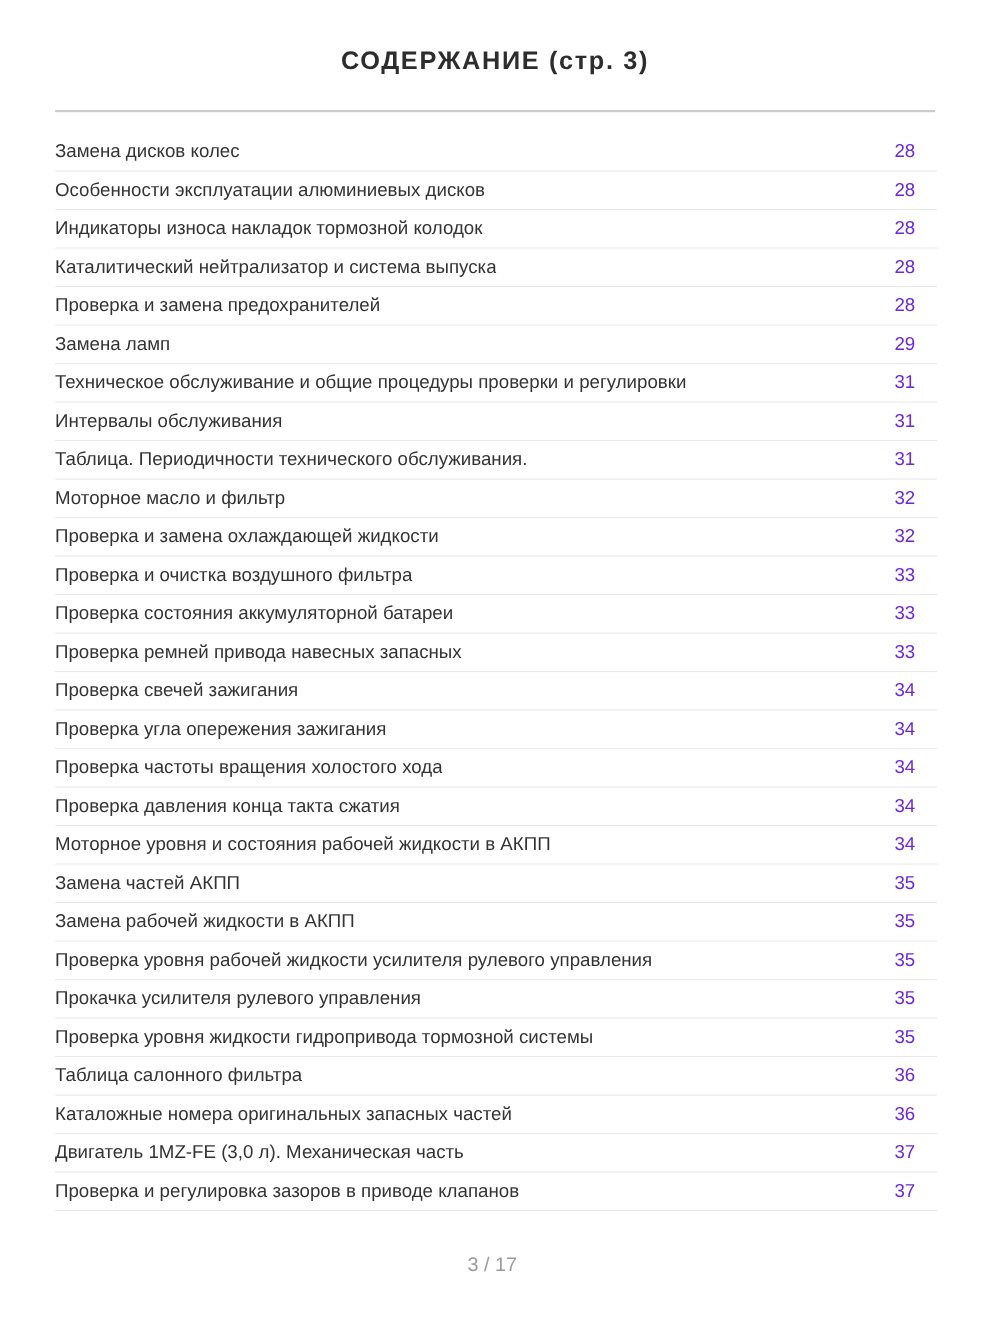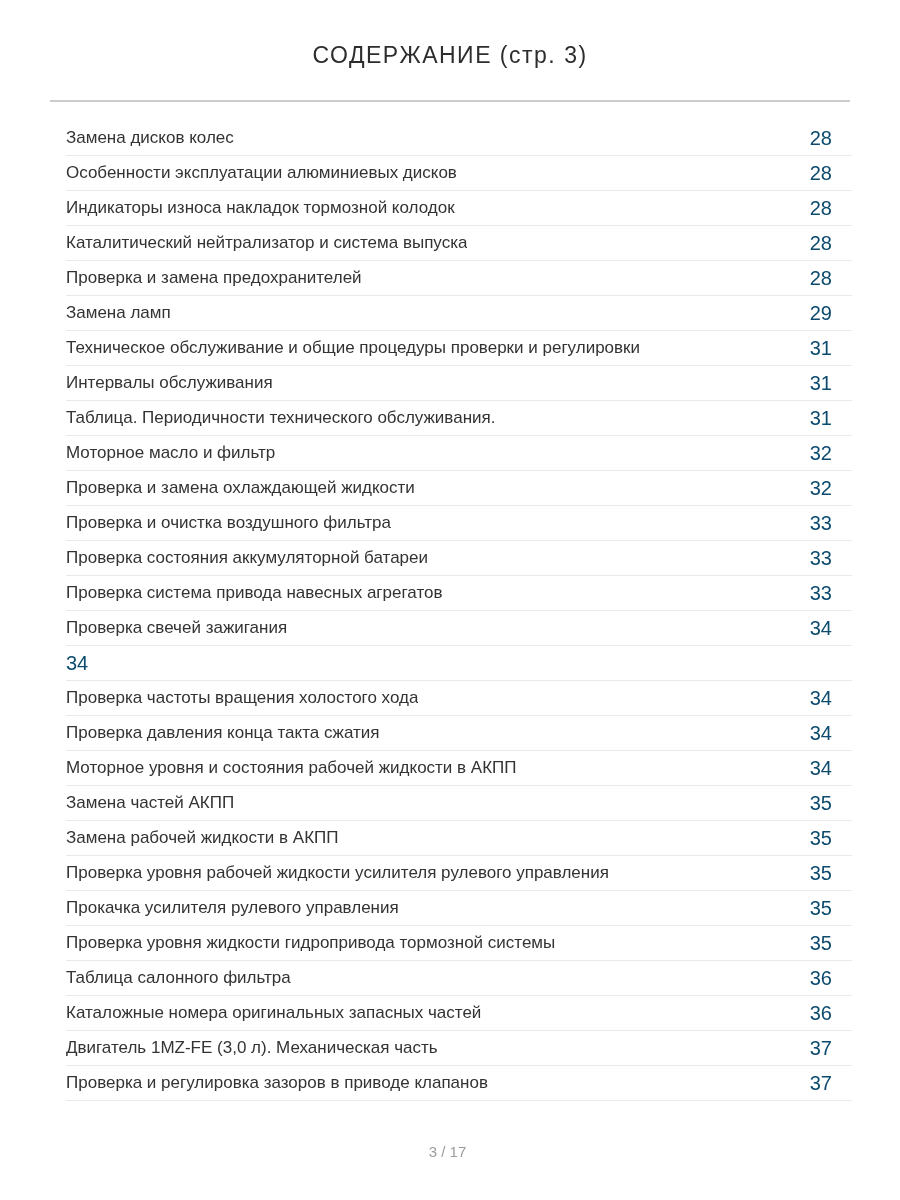--- a/index.html
+++ b/index.html
@@ -14,60 +14,59 @@
     height: 1200px;
     background: #ffffff;
     box-sizing: border-box;
     overflow: hidden;
   }
   .title {
     margin: 0;
     padding-top: 42px;
     text-align: center;
     font-size: 23px;
-    font-weight: 400;
+    font-weight: 700;
     letter-spacing: 1.5px;
     color: #2d2d2d;
   }
   .title-rule {
     height: 2px;
     background: #cccccc;
     margin: 31px 50px 0 50px;
   }
   .toc {
     margin: 19px 48px 0 50px;
   }
   .toc-row {
     display: flex;
     align-items: center;
     justify-content: space-between;
     height: 34px;
     border-bottom: 1px solid #e9e9e9;
     cursor: pointer;
-    margin-left: 16px;
   }
   .toc-label {
     font-size: 17px;
     color: #333333;
     white-space: nowrap;
     overflow: hidden;
   }
   .toc-page {
-    font-size: 20px;
-    color: #0c4a6e;
+    font-size: 17px;
+    color: #6d28d9;
     padding-right: 20px;
     flex-shrink: 0;
   }
   .footer {
     position: absolute;
     left: 0;
     right: 5px;
     bottom: 40px;
     text-align: center;
-    font-size: 15px;
+    font-size: 18px;
     color: #9c9c9c;
   }
 </style>
 </head>
 <body>
 
 <div class="page">
   <h1 class="title">СОДЕРЖАНИЕ (стр. 3)</h1>
   <div class="title-rule"></div>
 
@@ -131,30 +130,31 @@
     <span class="toc-label">Проверка и очистка воздушного фильтра</span>
     <span class="toc-page">33</span>
   </div>
 
   <div class="toc-row">
     <span class="toc-label">Проверка состояния аккумуляторной батареи</span>
     <span class="toc-page">33</span>
   </div>
 
   <div class="toc-row">
-    <span class="toc-label">Проверка система привода навесных агрегатов</span>
+    <span class="toc-label">Проверка ремней привода навесных запасных</span>
     <span class="toc-page">33</span>
   </div>
 
   <div class="toc-row">
     <span class="toc-label">Проверка свечей зажигания</span>
     <span class="toc-page">34</span>
   </div>
 
   <div class="toc-row">
+    <span class="toc-label">Проверка угла опережения зажигания</span>
     <span class="toc-page">34</span>
   </div>
 
   <div class="toc-row">
     <span class="toc-label">Проверка частоты вращения холостого хода</span>
     <span class="toc-page">34</span>
   </div>
 
   <div class="toc-row">
     <span class="toc-label">Проверка давления конца такта сжатия</span>

